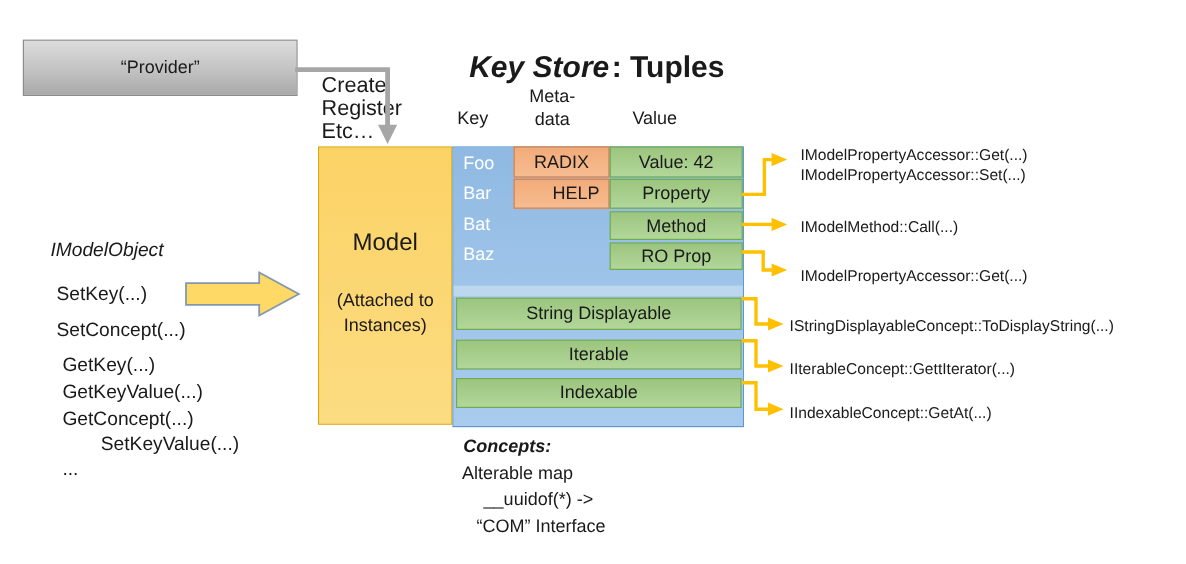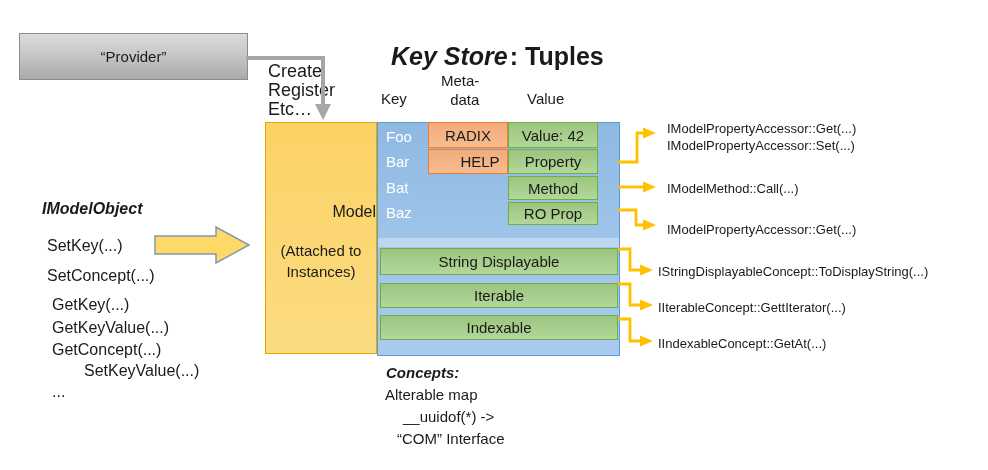--- a/index.html
+++ b/index.html
@@ -13,53 +13,53 @@
     left:19px;top:33px;width:227px;height:45px;
     background:linear-gradient(180deg,#dcdcdc 0%,#c2c2c2 55%,#a9a9a9 100%);
     border:1px solid #8c8c8c;
     display:flex;align-items:center;justify-content:center;font-size:15px;
   }
   .flow-labels{left:268px;top:62px;font-size:18px;line-height:19px;}
   
   .title{left:391px;top:42px;font-size:25px;font-weight:bold;white-space:nowrap;}
   .title .em{font-style:italic;padding-right:2px;}
   .hdr{font-size:15px;white-space:nowrap;}
-  .hdr-meta{line-height:19px;text-align:right;}
+  .hdr-meta{line-height:19px;text-align:center;}
   
   .model-box{
     left:265px;top:122px;width:112px;height:232px;box-sizing:border-box;
     background:linear-gradient(180deg,#fbd265 0%,#fcdc82 100%);
     border:1px solid #e0a800;
   }
-  .model-name{position:absolute;top:80px;width:100%;text-align:right;font-size:16px;}
+  .model-name{position:absolute;top:68px;width:100%;text-align:center;font-size:20px;}
   .model-note{position:absolute;top:117px;width:100%;text-align:center;font-size:15px;line-height:21px;}
   
   .blue-panel{
     left:377px;top:122px;width:243px;height:234px;box-sizing:border-box;
     background:linear-gradient(180deg,#8fb9e2 0%,#a0c5ea 55%,#a8cbee 100%);
     border:1px solid #5b9bd5;
   }
   .key-label{position:absolute;left:8px;color:#ffffff;font-size:15px;}
   .blue-strip{position:absolute;left:0;top:115px;width:100%;height:9px;background:#bdd7ee;}
   
   .cell{
     display:flex;align-items:center;justify-content:center;
     font-size:15px;box-sizing:border-box;white-space:nowrap;
   }
   .meta-cell{left:428px;width:80px;
     background:linear-gradient(180deg,#f2ab7a 0%,#f6bc90 100%);
     border:1px solid #ed7d31;}
-  .val-cell{left:508px;width:90px;
+  .val-cell{left:508px;width:111px;
     background:linear-gradient(180deg,#9cc57e 0%,#b2d79a 100%);
     border:1px solid #70ad47;}
   .concept-cell{left:380px;width:238px;
     background:linear-gradient(180deg,#9cc57e 0%,#b2d79a 100%);
     border:1px solid #70ad47;}
   
-  .imodel-head{left:42px;top:200px;font-size:16px;font-weight:bold;font-style:italic;}
+  .imodel-head{left:42px;top:200px;font-size:16px;font-weight:normal;font-style:italic;}
   .method{font-size:16px;white-space:nowrap;}
   
   .ann{font-size:13px;line-height:17px;white-space:nowrap;}
   
   .note{font-size:15px;white-space:nowrap;}
   .note-head{font-weight:bold;font-style:italic;}
   .overlay{position:absolute;left:0;top:0;z-index:5;pointer-events:none;}
 </style>
 </head>
 <body>

